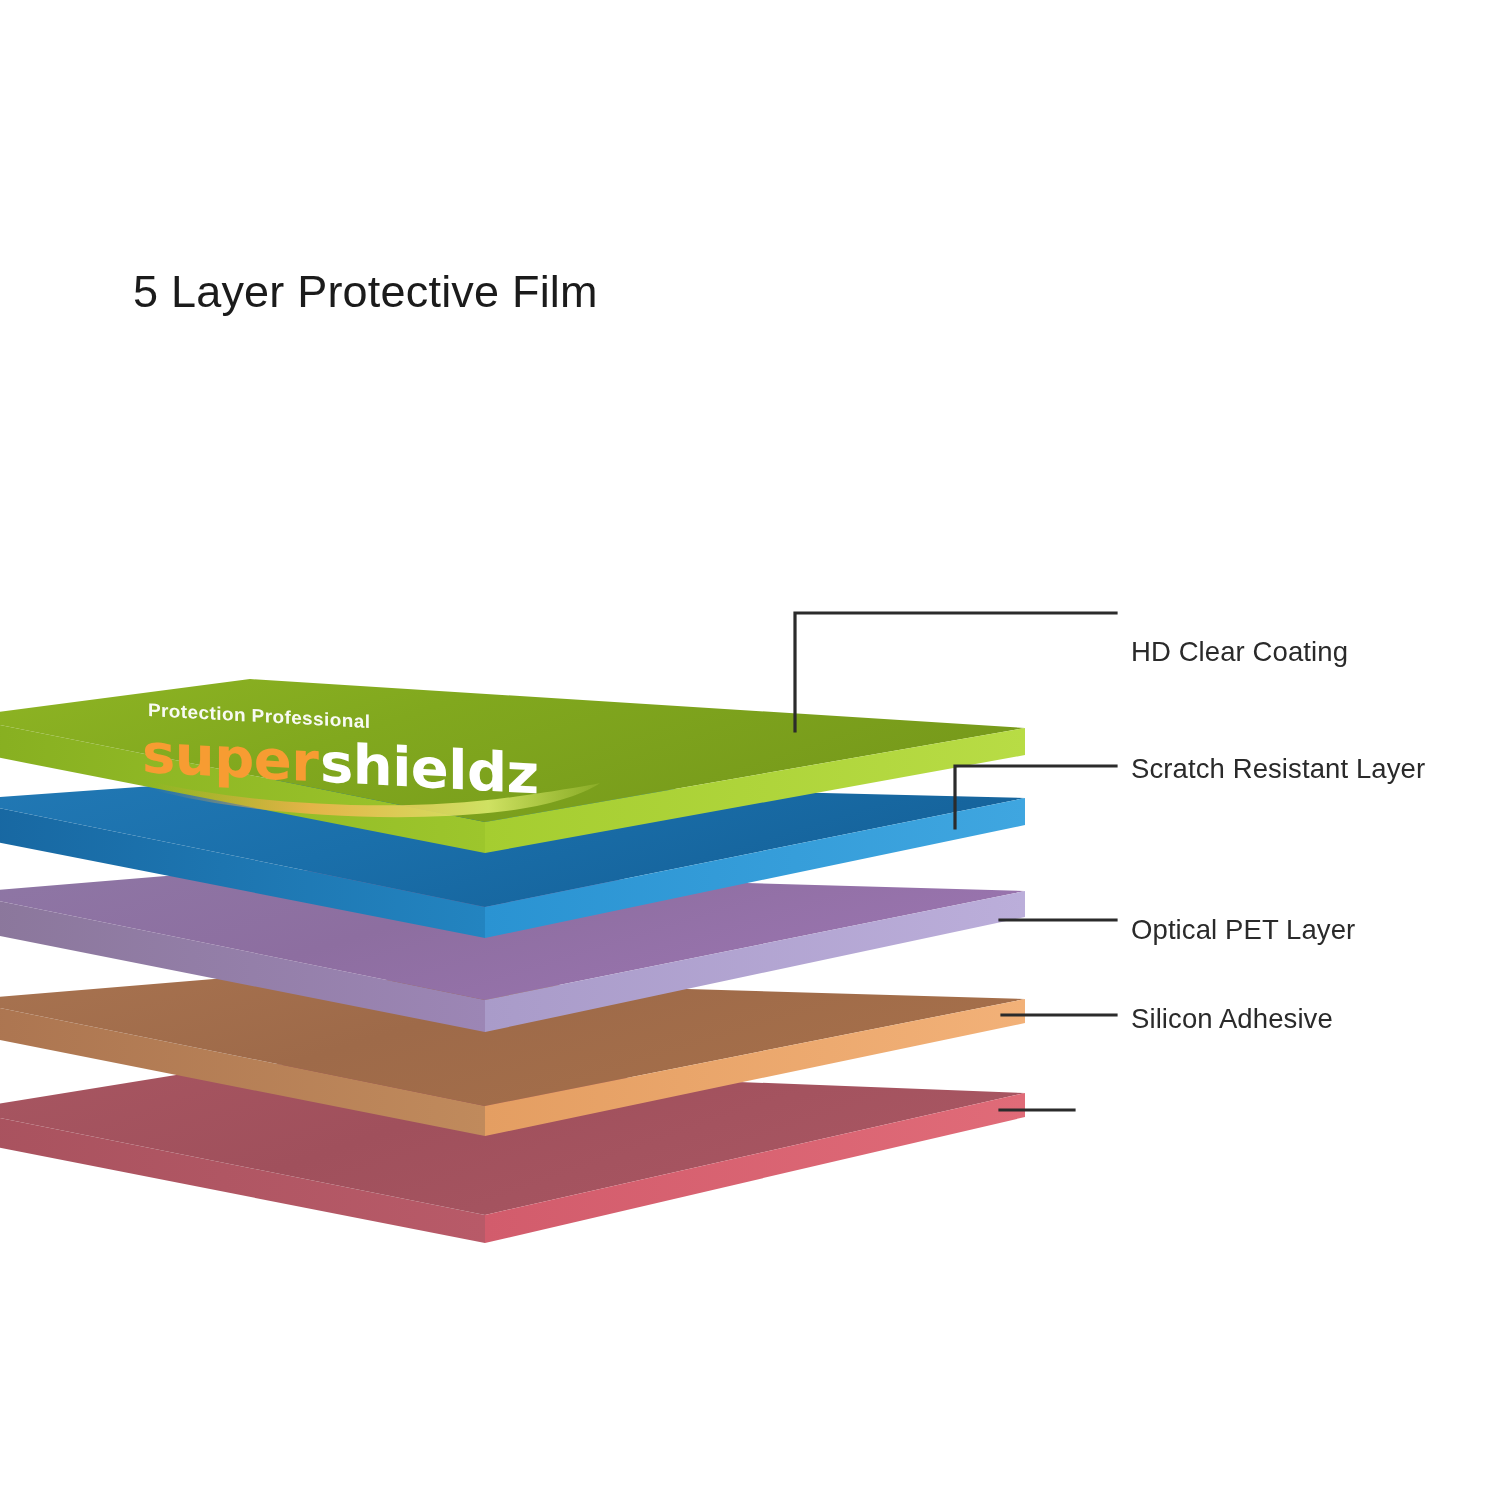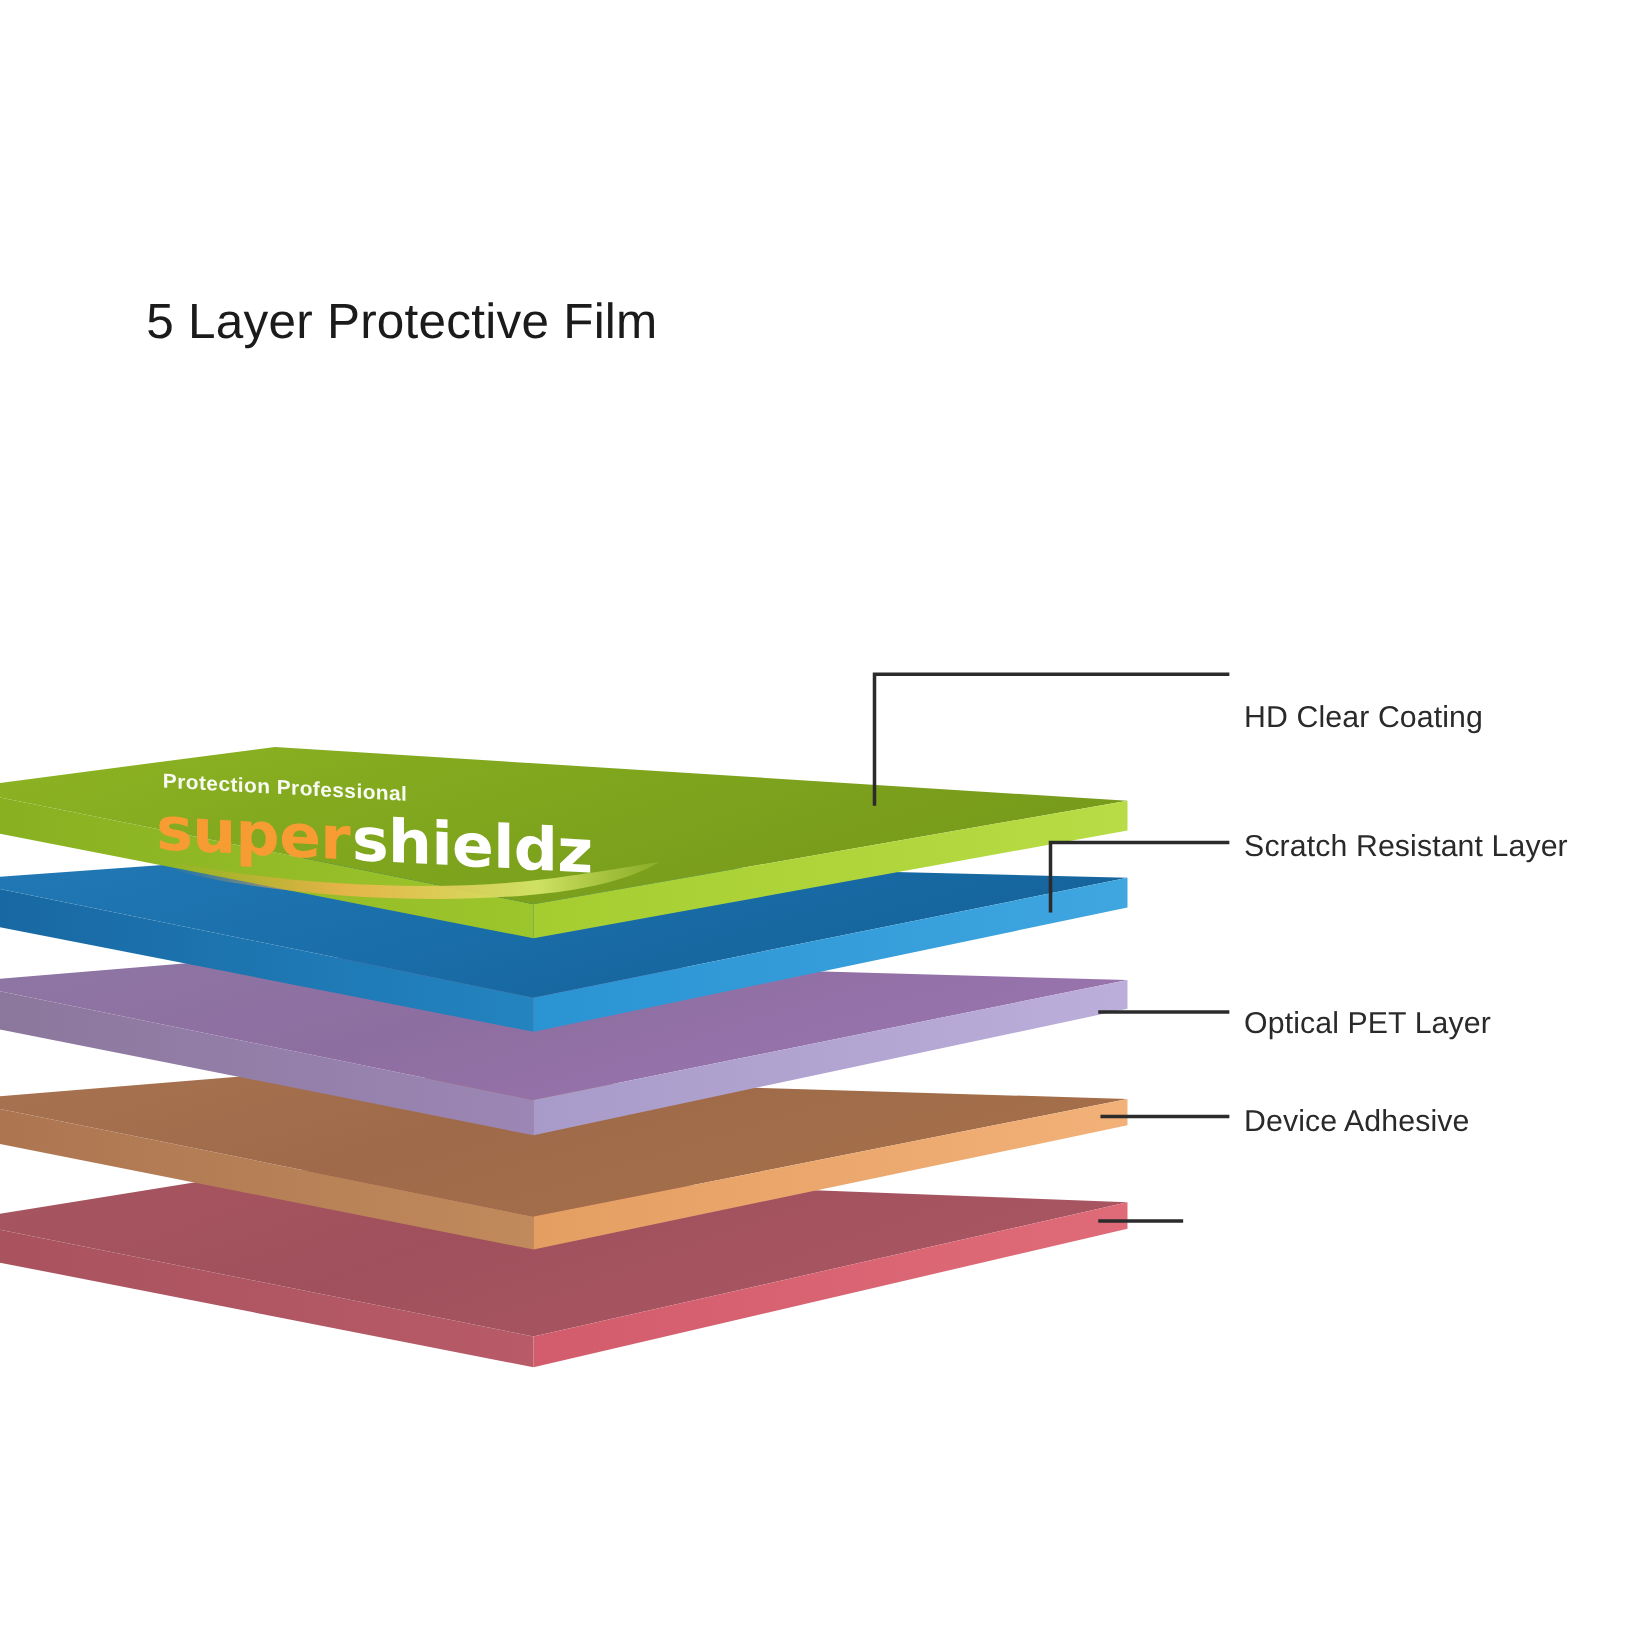--- a/index.html
+++ b/index.html
@@ -159,16 +159,16 @@
       <path d="M 1074,1110 L 1000,1110"></path>
     </g>
   </svg>
 
   <div class="leader-label" style="left:1131px;top:600px;margin-top:36px;">HD Clear Coating</div>
 
   <div class="leader-label" style="left:1131px;top:753px;">Scratch Resistant Layer</div>
 
   <div class="leader-label" style="left:1131px;top:914px;">Optical PET Layer</div>
 
-  <div class="leader-label" style="left:1131px;top:1003px;">Device Adhesive</div>
+  <div class="leader-label" style="left:1131px;top:1003px;">Silicon Adhesive</div>
 
 
 </div>
 
 </body></html>

